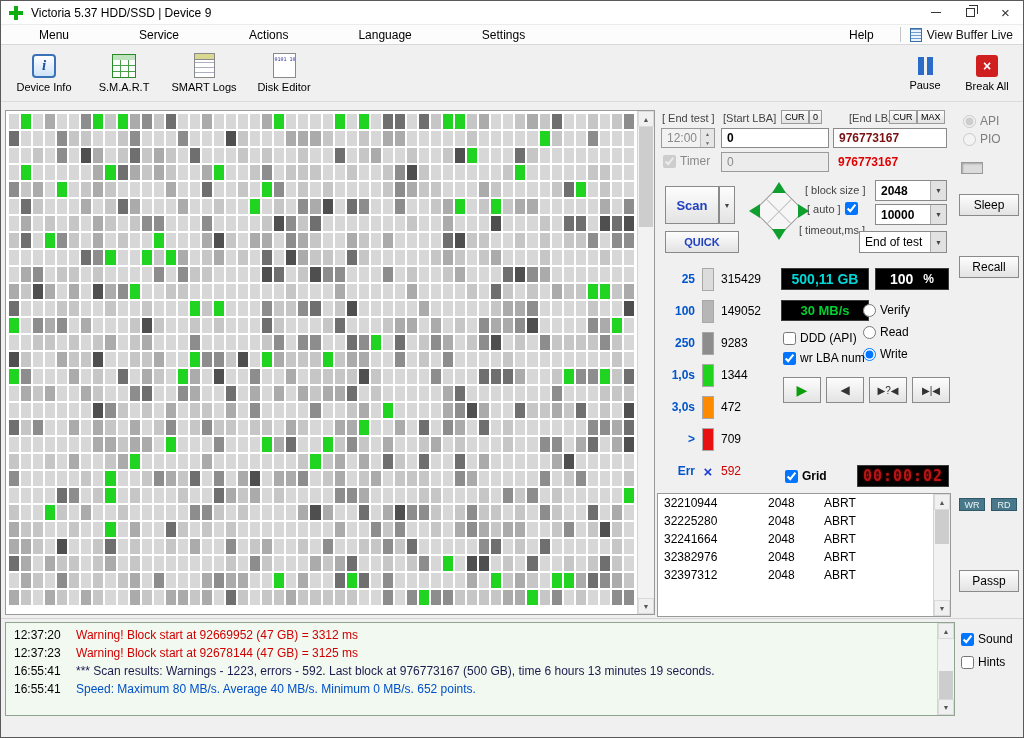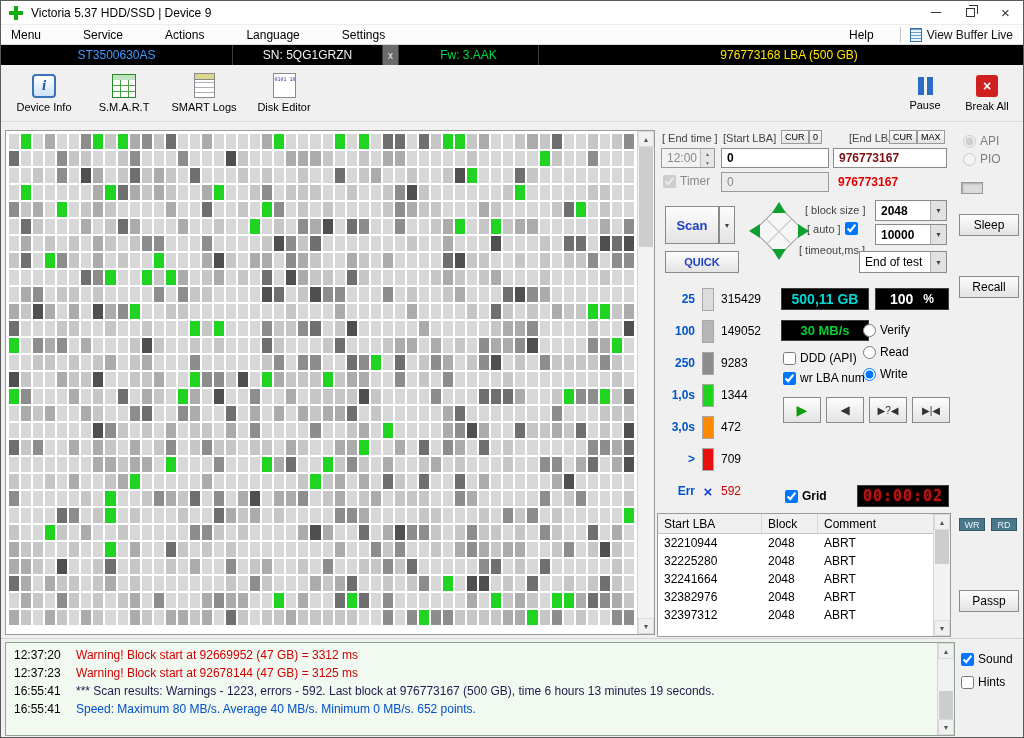--- a/index.html
+++ b/index.html
@@ -16,21 +16,21 @@
   .title { font-size:12px; }
   .win-controls { margin-left:auto; display:flex; height:100%; }
   .winbtn { width:35px; display:flex; align-items:center; justify-content:center; color:#333; }
   .glyph-min { width:10px; height:1px; background:#333; }
   .glyph-max { width:9px; height:9px; border:1px solid #333; position:relative; background:#fff; }
   .glyph-max:before { content:""; position:absolute; left:2px; top:-4px; width:8px; height:8px; border:1px solid #333; border-left:none; border-bottom:none; }
   .glyph-close { font-size:15px; line-height:1; }
 
   
   .menubar { height:20px; background:#fcfcfc; border-bottom:1px solid #d8d8d8; display:flex; align-items:center; padding:0 10px; }
-  .mitem { margin-right:42px; cursor:default; }
+  .mitem { margin-right:42px; cursor:default;margin-left:28px; }
   .mhelp { margin-left:auto; margin-right:26px; }
   .msep { width:1px; height:15px; background:#c4c4c4; margin-right:9px; }
   .vbl { display:flex; align-items:center; gap:5px; color:#111; }
   .ic-vbl { width:12px; height:14px; border:1px solid #3a6ea5; background:
       repeating-linear-gradient(0deg, transparent 0 2px, #6e9ecb 2px 3px); background-color:#eaf2fb; }
 
   
   .devicebar { height:20px; background:#000; display:flex; align-items:stretch; font-size:12px; }
   .seg { display:flex; align-items:center; justify-content:center; border-right:1px solid #3c3c3c; }
   .seg-model   { width:232px; color:#3f9dff; }
@@ -202,29 +202,20 @@
     <span class="mitem">Language</span>
     <span class="mitem">Settings</span>
     <span class="mhelp">Help</span>
     <span class="msep"></span>
     <span class="vbl">
       <span class="ic-vbl"></span>
       <span>View Buffer Live</span>
     </span>
   </div>
 
-  <div class="devicebar">
-    <div class="seg seg-model">ST3500630AS</div>
-    <div class="seg seg-serial">SN: 5QG1GRZN</div>
-    <div class="seg seg-closex">x</div>
-    <div class="seg seg-fw">Fw: 3.AAK</div>
-    <div class="seg seg-fill1"></div>
-    <div class="seg seg-cap">976773168 LBA (500 GB)</div>
-    <div class="seg seg-fill2"></div>
-  </div>
 
   <div class="toolbar">
     <button class="tbtn">
       <span class="ic ic-info">i</span>
       <span>Device Info</span>
     </button>
     <button class="tbtn">
       <span class="ic ic-smart"></span>
       <span>S.M.A.R.T</span>
     </button>
@@ -1764,21 +1755,21 @@
         <div class="varrow">▲</div>
         <div class="vtrack">
             <div class="vthumb" style="top:0;height:100px;"></div>
           </div>
         <div class="varrow">▼</div>
       </div>
     </div>
 
     <div class="rpanel">
 
-      <span class="rp lab" style="left:5px;top:10px;">[ End time ]</span>
+      <span class="rp lab" style="left:5px;top:10px;">[ End test ]</span>
       <span class="rp lab" style="left:66px;top:10px;">[Start LBA]</span>
       <button class="rp tinybtn-top" style="left:124px;top:8px;">CUR</button>
       <button class="rp tinybtn-top" style="left:152px;top:8px;">0</button>
       <span class="rp lab" style="left:192px;top:10px;">[End LBA]</span>
       <button class="rp tinybtn-top" style="left:232px;top:8px;">CUR</button>
       <button class="rp tinybtn-top" style="left:260px;top:8px;">MAX</button>
 
       <div class="rp spinfield" style="left:4px;top:26px;width:54px;height:20px;">
         <span class="spintext">12:00</span>
         <span class="spinner">
@@ -1902,25 +1893,20 @@
 
 
       <label class="rp chk gridchk" style="left:128px;top:367px;">
         <input type="checkbox" checked="" style="">
           <span>Grid</span>
       </label>
       <div class="rp led" style="left:200px;top:363px;width:92px;height:22px;">00:00:02</div>
 
       <div class="dtable">
         <div class="dtcols">
-          <div class="dthead">
-            <span class="dth c1">Start LBA</span>
-            <span class="dth c2">Block</span>
-            <span class="dth c3">Comment</span>
-          </div>
           <div class="dtr">
             <span class="dtd c1">32210944</span>
             <span class="dtd c2">2048</span>
             <span class="dtd c3">ABRT</span>
           </div>
           <div class="dtr">
             <span class="dtd c1">32225280</span>
             <span class="dtd c2">2048</span>
             <span class="dtd c3">ABRT</span>
           </div>

